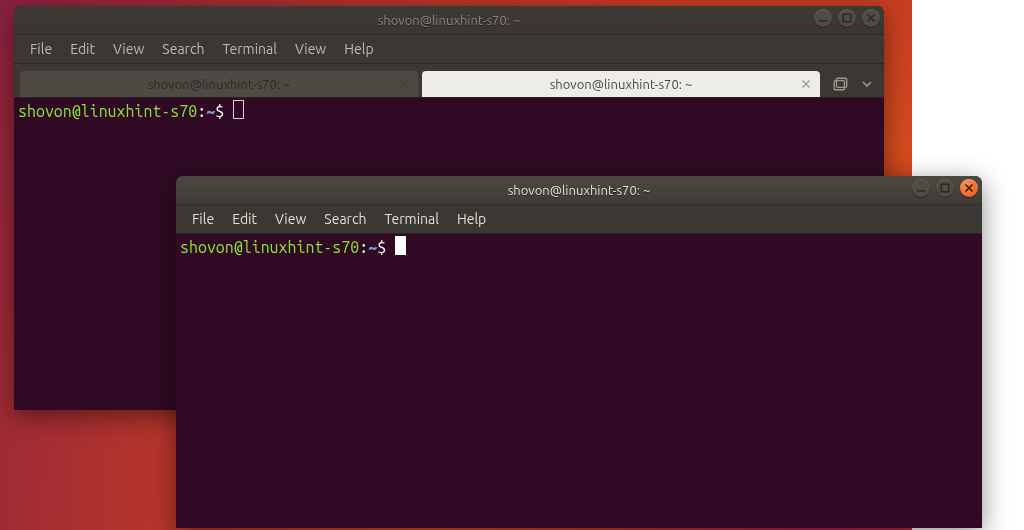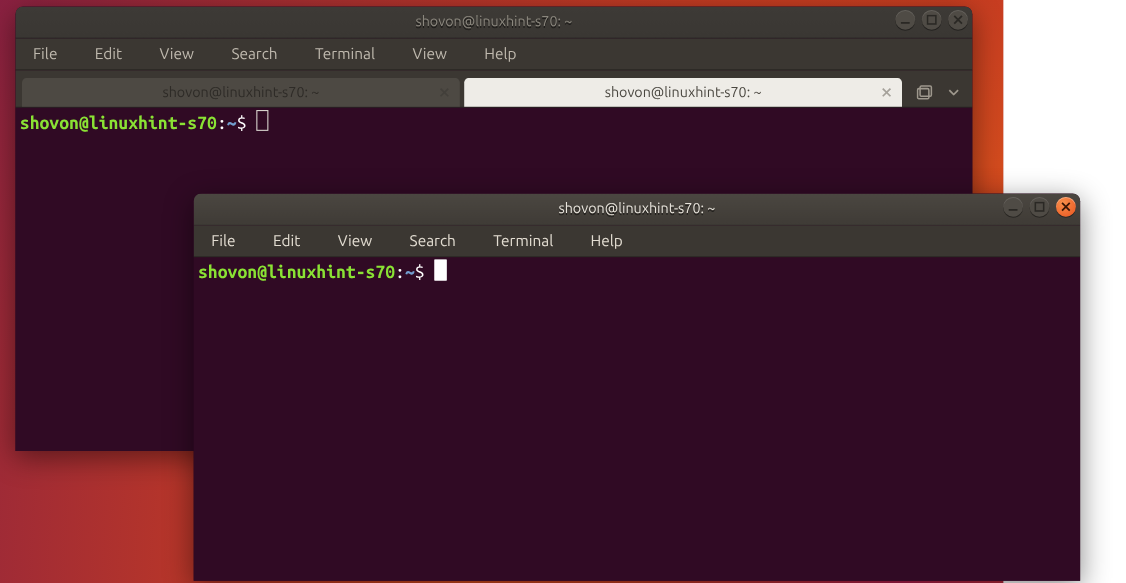--- a/index.html
+++ b/index.html
@@ -59,21 +59,21 @@
     cursor: pointer;
   }
   .win-btn.dark { background: #4f4b45; color:#2a2824; box-shadow: inset 0 1px 0 rgba(255,255,255,0.12), 0 1px 0 rgba(0,0,0,0.4); }
   .win-btn.close-active { background: radial-gradient(circle at 35% 30%, #f98f4a, #e95420); color:#3a1504; box-shadow: inset 0 1px 0 rgba(255,255,255,0.35), 0 1px 0 rgba(0,0,0,0.4); }
   .win-btn svg { width:10px; height:10px; }
 
   .menubar {
     background: #3b3732;
     display: flex;
     align-items: center;
-    gap: 18px;
+    gap: 2px;
     padding: 0 8px;
     height: 28px;
     color: #e3ddd2;
     font-size: 14px;
     border-bottom: 1px solid rgba(0,0,0,0.3);
   }
   .menubar.inactive { color:#bfb9ae; }
   .menu-item {
     padding: 2px 8px;
     cursor: pointer;
@@ -139,21 +139,21 @@
 
   .terminal-body {
     background: #300a24;
     font-family: "Ubuntu Mono", "DejaVu Sans Mono", monospace;
     font-size: 16px;
     line-height: 20px;
     padding: 2px 4px;
     color: #ffffff;
     height: 100%;
   }
-  .prompt-user { color: #8ae234; font-weight: bold; }
+  .prompt-user { color: #8ae234; font-weight: normal; }
   .prompt-path { color: #729fcf; font-weight: bold; }
   .prompt-dollar { color: #ffffff; }
   .cursor-block {
     display: inline-block;
     width: 9px;
     height: 17px;
     border: 1px solid #d6d2cc;
     vertical-align: -2px;
   }
   .cursor-block.filled { background: #ffffff; border-color:#ffffff; }

